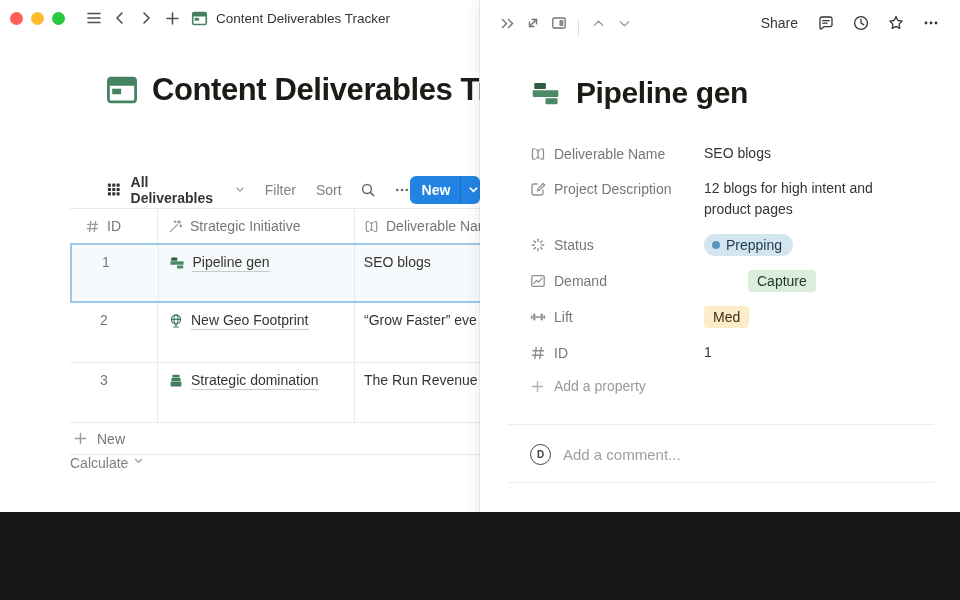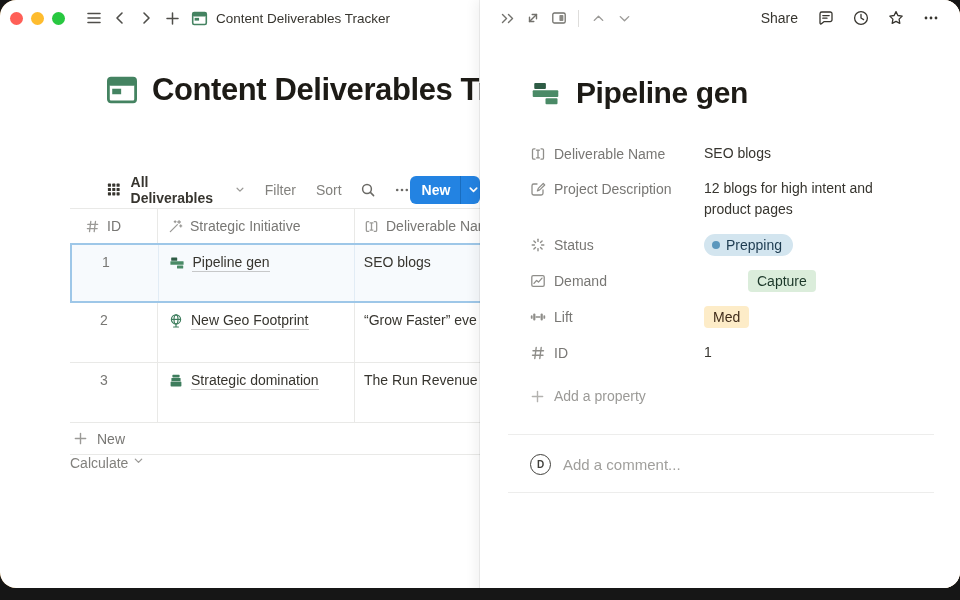--- a/index.html
+++ b/index.html
@@ -1,18 +1,18 @@
 <!DOCTYPE html>
 <html style="--accent-blue: #2383e2; --selected-row-border: #9ec7e8; --selected-row-bg: #f7fafd; --green-icon: #448361; --status-pill-bg: #d3e5ef; --status-dot: #5b97bd; --tag-gray-bg: #e3e2e0; --tag-green-bg: #dbeddb; --tag-yellow-bg: #fdecc8;"><head>
 <meta charset="utf-8">
 <style>
   * { margin:0; padding:0; box-sizing:border-box; }
   html,body { width:960px; height:600px; }
   body { background:#161616; font-family:"Liberation Sans", sans-serif; color:#37352f; }
-  .screen { position:relative; width:960px; height:588px; background:#a16207; border-radius:16px; overflow:hidden; }
+  .screen { position:relative; width:960px; height:512px; background:#a16207; border-radius:0; overflow:hidden; }
 
   svg { display:block; }
 
   
   .main { position:absolute; inset:0; background:#fff; }
 
   .titlebar { display:flex; align-items:center; height:36px; padding-left:10px; }
   .traffic { display:flex; gap:8px; padding-right:16px; }
   .light { width:13px; height:13px; border-radius:50%; }
   .light.red { background:#ff5f57; }
@@ -48,21 +48,21 @@
   .trow.selected .td { border-right-color:#e2ecf5; }
   .page-link { display:flex; align-items:center; gap:7px; }
   .page-link .txt { font-weight:500; color:#37352f; border-bottom:1px solid rgba(55,53,47,0.25); padding-bottom:1px; white-space:nowrap; }
 
   .new-row { display:flex; align-items:center; gap:9px; width:490px; height:32px; padding-left:3px; color:#787774; font-size:14px; border-bottom:1px solid #e9e9e7; }
   .calc-row { display:flex; gap:5px; width:490px; height:32px; color:#82817d; font-size:14px; }
 
   
   .peek { position:absolute; top:0; right:0; width:480px; height:600px; background:#fff; z-index:10;
           box-shadow:-1px 0 0 rgba(0,0,0,0.06), -4px 0 12px rgba(0,0,0,0.06); }
-  .peek-toolbar { display:flex; align-items:center; height:36px; padding:0 16px 0 14px; color:#72716c; }
+  .peek-toolbar { display:flex; align-items:flex-end; height:36px; padding:0 16px 0 14px; color:#72716c; }
   .pk-btn { display:flex; align-items:center; justify-content:center; width:26px; height:26px; border-radius:4px; }
   .vdiv { width:1px; height:17px; background:#dedddb; margin:0 6px; }
   .pk-right { display:flex; align-items:center; gap:9px; margin-left:auto; }
   .share-lbl { font-size:14px; color:#37352f; padding:0 6px; }
 
   .peek-body { padding:0 48px 0 50px; }
   .peek-title { display:flex; align-items:center; gap:15px; margin-top:40px; }
   .peek-title h1 { font-size:30px; font-weight:700; letter-spacing:-0.4px; color:#1d1b16; }
 
   .props { margin-top:26px; }
@@ -71,21 +71,21 @@
   .prop-label svg { flex:none; }
   .prop-value { font-size:14px; color:#37352f; line-height:21px; }
   .pill-wrap { display:flex; flex-wrap:wrap; gap:6px; max-width:210px; }
   .pill { display:inline-flex; align-items:center; gap:6px; font-size:14px; line-height:20px; padding:1px 9px; border-radius:4px; color:#32302c; }
   .pill.status { border-radius:999px; background:var(--status-pill-bg,#d3e5ef); color:#1d3b50; padding:1px 11px 1px 8px; }
   .pill .dot { width:8px; height:8px; border-radius:50%; background:var(--status-dot,#5b97bd); }
   .pill.gray { background:var(--tag-gray-bg,#e3e2e0); }
   .pill.greenbg { background:var(--tag-green-bg,#dbeddb); color:#1c3829;margin-left:44px; }
   .pill.yellowbg { background:var(--tag-yellow-bg,#fdecc8); color:#402c1b; }
 
-  .add-prop { display:flex; align-items:flex-end; gap:9px; color:#9b9a97; font-size:14px; margin-top:14px; padding:4px 0; }
+  .add-prop { display:flex; align-items:flex-end; gap:9px; color:#9b9a97; font-size:14px; margin-top:4px; padding:4px 0; }
 
   .comment-div { height:1px; background:#ededec; margin:26px -22px 0 -22px; }
   .comment-row { display:flex; align-items:center; gap:12px; margin-top:13px; height:32px; }
   .avatar { display:flex; align-items:center; justify-content:center; width:21px; height:21px; border:1.3px solid #41403c; border-radius:50%; font-size:10px; font-weight:600; color:#41403c; flex:none; }
   .comment-input { border:none; outline:none; background:transparent; font-family:Liberation Sans, sans-serif; font-size:15px; color:#37352f; width:340px; }
   .comment-input::placeholder { color:#a09f9c; }
   .comment-bottom { height:1px; background:#ededec; margin:12px -22px 0 -22px; }
 </style>
 </head>
 <body>

